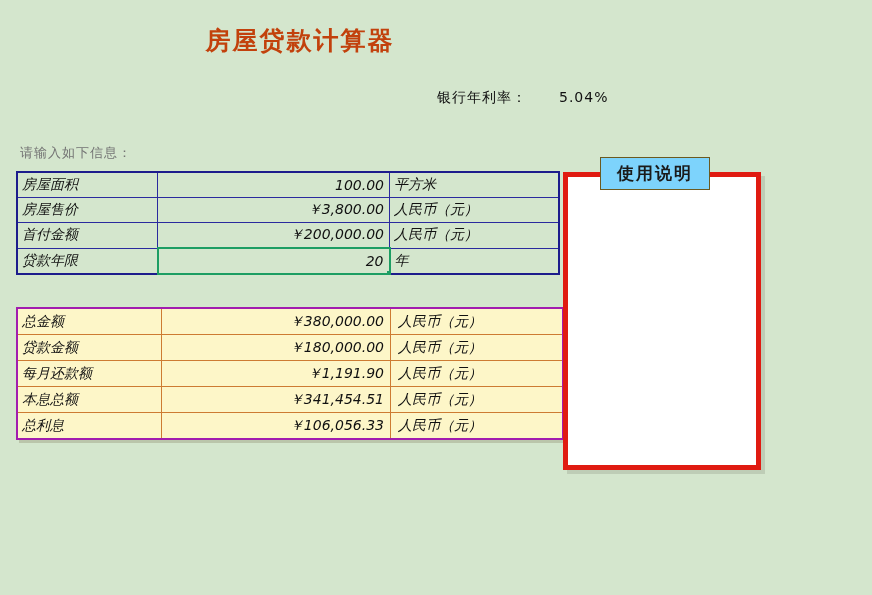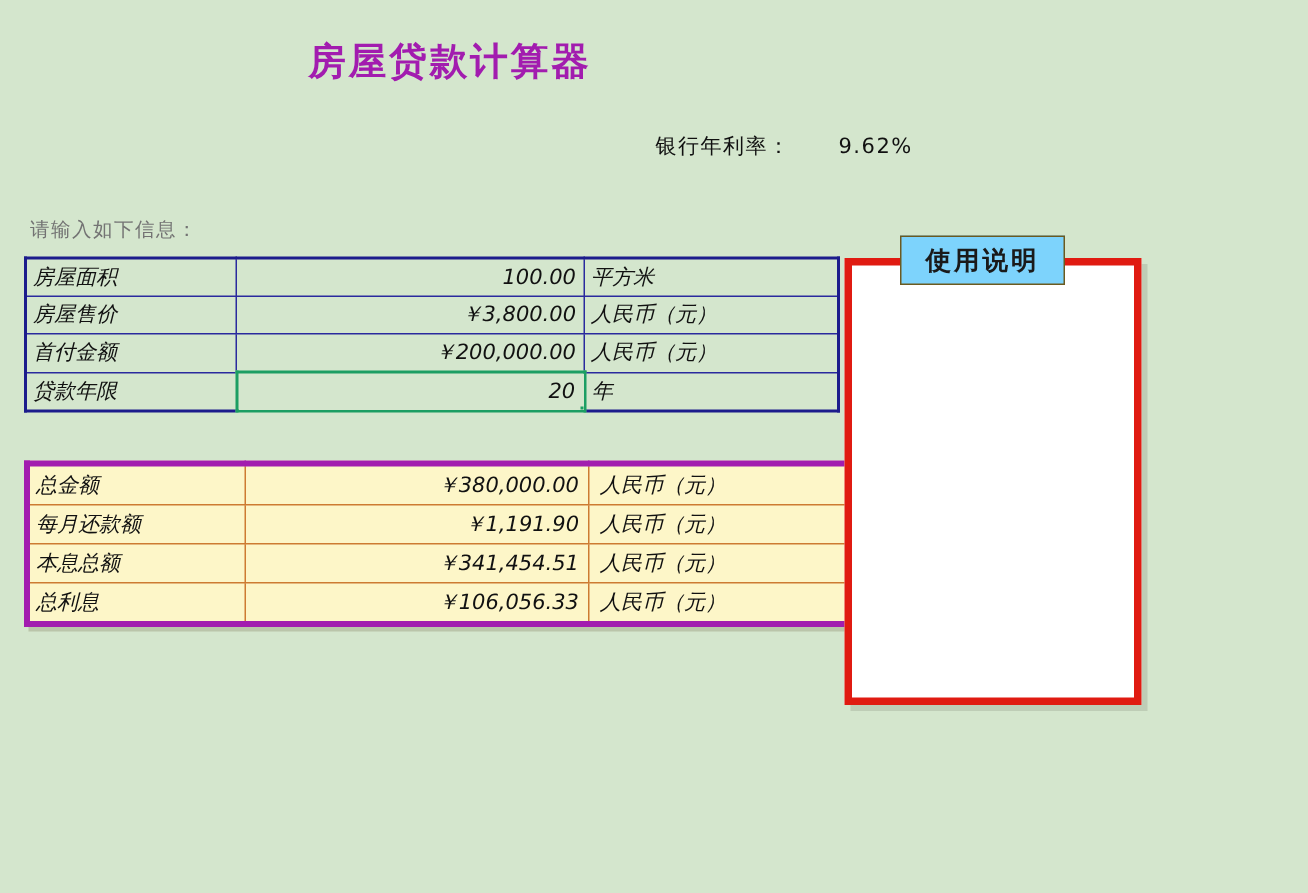--- a/index.html
+++ b/index.html
@@ -18,21 +18,21 @@
 
   
   .page-title {
     position: absolute;
     left: 0;
     top: 24px;
     width: 600px;
     text-align: center;
     font-size: 25px;
     font-weight: bold;
-    color: #a21caf;
+    color: #c2410c;
     letter-spacing: 2px;
     font-family: "DejaVu Serif", "Liberation Serif", serif;
   }
 
   
   .rate-row {
     position: absolute;
     left: 437px;
     top: 89px;
     font-size: 14px;
@@ -100,21 +100,21 @@
     width: 5px;
     height: 5px;
     background: #1c9e63;
   }
 
   
   #result-table {
     left: 16px;
     top: 307px;
     width: 521px;
-    border: 4px solid #a21caf;
+    border: 2px solid #a21caf;
     background: #fdf6c8;
     box-shadow: 3px 3px 0 rgba(120, 110, 80, 0.28);
   }
   #result-table td {
     border: 1px solid #cd7b32;
     background: #fdf6c8;
     height: 25px;
   }
   #result-table .col-label { width: 135px; text-align: left; }
   #result-table .col-value { width: 218px; text-align: right; padding-right: 6px; }
@@ -158,21 +158,21 @@
     letter-spacing: 2px;
     font-family: "DejaVu Sans", "Liberation Sans", sans-serif;
   }
 </style>
 </head>
 <body>
 
 <div class="page-title">房屋贷款计算器</div>
 
 <div class="rate-row">
-  <span class="rate-label">银行年利率：</span><span class="rate-value">9.62%</span>
+  <span class="rate-label">银行年利率：</span><span class="rate-value">5.04%</span>
 </div>
 
 <div class="input-prompt">请输入如下信息：</div>
 
 <table class="sheet-table" id="input-table">
   <tbody>
     <tr>
       <td class="col-label">房屋面积</td>
       <td class="col-value">100.00</td>
       <td class="col-unit">平方米</td>
@@ -196,20 +196,25 @@
 </table>
 
 <table class="sheet-table" id="result-table">
   <tbody>
     <tr>
       <td class="col-label">总金额</td>
       <td class="col-value">￥380,000.00</td>
       <td class="col-unit">人民币（元）</td>
     </tr>
     <tr>
+      <td class="col-label">贷款金额</td>
+      <td class="col-value">￥180,000.00</td>
+      <td class="col-unit">人民币（元）</td>
+    </tr>
+    <tr>
       <td class="col-label">每月还款额</td>
       <td class="col-value">￥1,191.90</td>
       <td class="col-unit">人民币（元）</td>
     </tr>
     <tr>
       <td class="col-label">本息总额</td>
       <td class="col-value">￥341,454.51</td>
       <td class="col-unit">人民币（元）</td>
     </tr>
     <tr>

